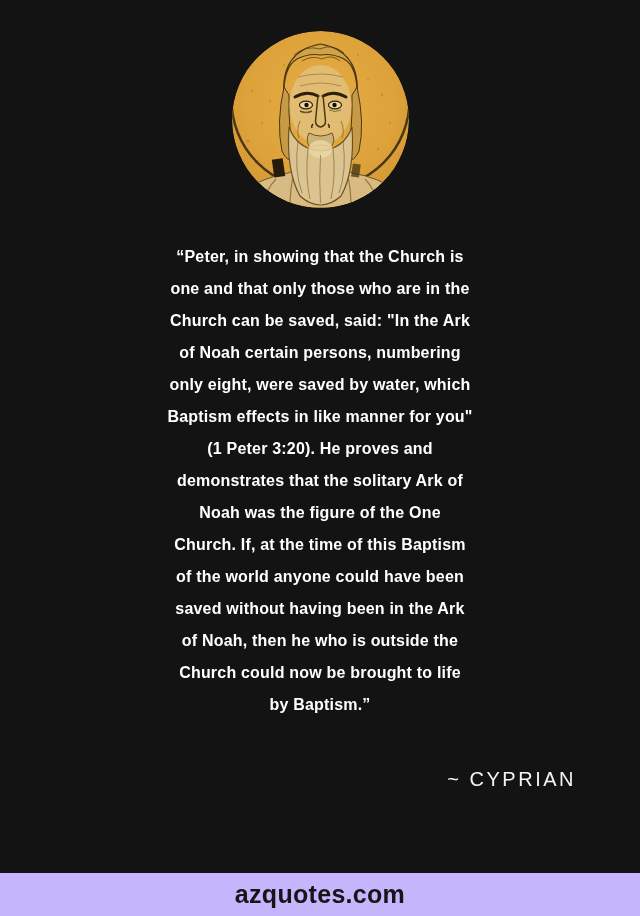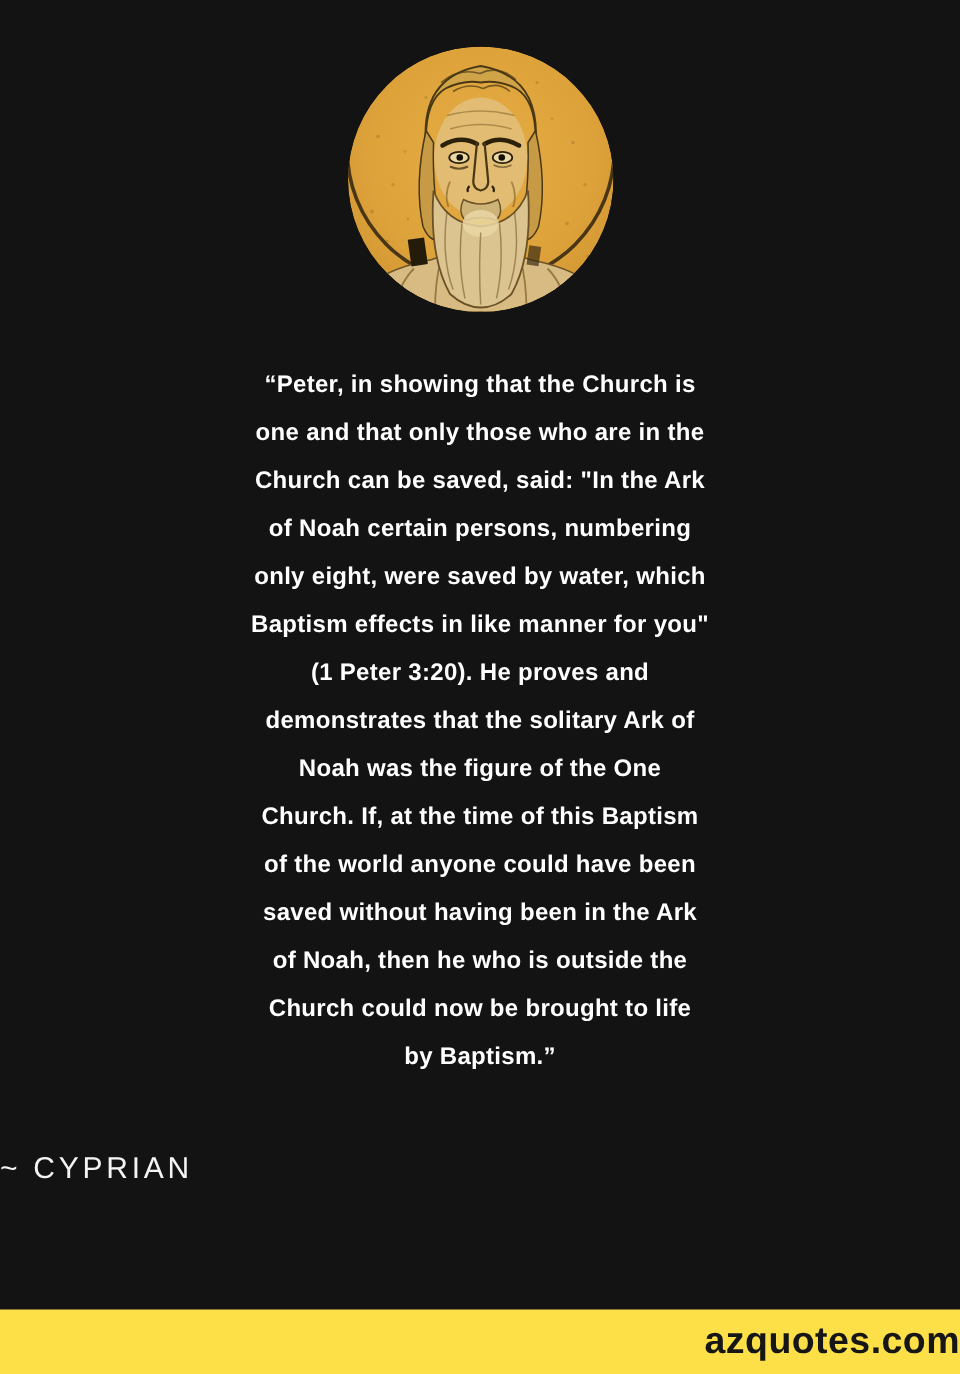--- a/index.html
+++ b/index.html
@@ -35,21 +35,21 @@
     font-size: 16px;
     line-height: 32px;
     font-weight: bold;
     letter-spacing: 0.2px;
   }
   .attribution {
     position: absolute;
     left: 0;
     top: 768px;
     width: 576px;
-    text-align: left;
+    text-align: right;
     color: #f4f4f4;
     font-size: 20px;
     font-weight: normal;
     letter-spacing: 2.5px;
   }
   .footer {
     position: absolute;
     left: 0;
     bottom: 0;
     width: 640px;
@@ -140,17 +140,17 @@
         <ellipse cx="88.5" cy="118" rx="12" ry="9" fill="#e9d7a5" opacity="0.85"></ellipse>
         <path d="M66,110 Q62,140 70,162 M76,118 Q73,145 78,168 M88.5,124 Q87,150 88.5,172 M101,118 Q104,145 99,168 M111,110 Q115,140 107,162" fill="none" stroke="#6b5226" stroke-width="1" opacity="0.55"></path>
       </g>
     </svg>
   </div>
 
   <div class="quote">“Peter, in showing that the Church is<br>one and that only those who are in the<br>Church can be saved, said: "In the Ark<br>of Noah certain persons, numbering<br>only eight, were saved by water, which<br>Baptism effects in like manner for you"<br>(1 Peter 3:20). He proves and<br>demonstrates that the solitary Ark of<br>Noah was the figure of the One<br>Church. If, at the time of this Baptism<br>of the world anyone could have been<br>saved without having been in the Ark<br>of Noah, then he who is outside the<br>Church could now be brought to life<br>by Baptism.”</div>
 
   <div class="attribution">~ CYPRIAN</div>
 
-  <div class="footer" style="background:#fde047;justify-content:flex-end;">
+  <div class="footer" style="background:#c4b5fd;">
     <span class="site" style="color:#161616;">azquotes.com</span>
   </div>
 
 </div>
 
 </body></html>

